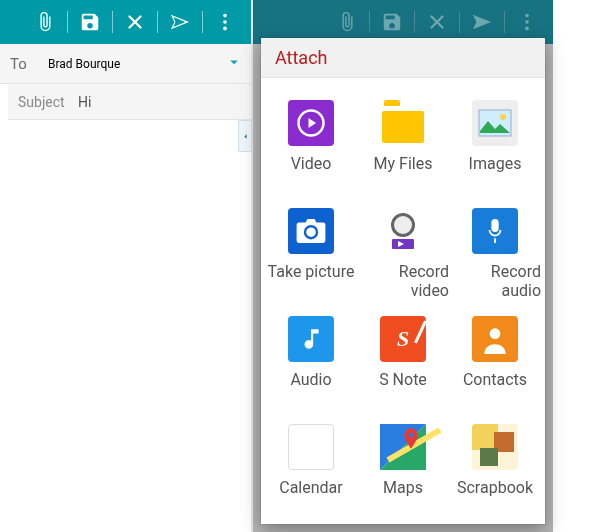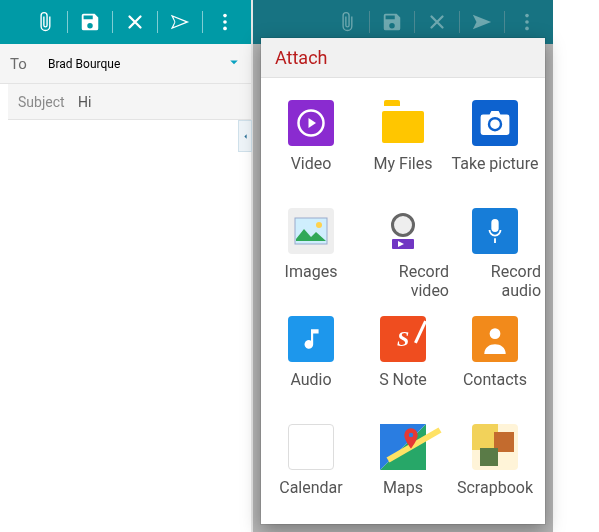--- a/index.html
+++ b/index.html
@@ -288,37 +288,37 @@
 
       <div class="item">
         <div class="ico ic-files">
           <div class="tab"></div>
             <div class="folder"></div>
         </div>
         <div class="lbl">My Files</div>
       </div>
 
       <div class="item">
-        <div class="ico ic-takepic">
-          <svg viewBox="0 0 24 20">
-              <path d="M9 0h6l1.5 3H22a2 2 0 012 2v13a2 2 0 01-2 2H2a2 2 0 01-2-2V5a2 2 0 012-2h5.5L9 0zm3 5a6 6 0 100 12 6 6 0 000-12zm0 2a4 4 0 110 8 4 4 0 010-8z"></path>
-            </svg>
-        </div>
-        <div class="lbl">Take picture</div>
-      </div>
-
-      <div class="item">
         <div class="ico ic-images">
           <svg viewBox="0 0 34 28">
               <rect x="1" y="1" width="32" height="26" fill="#cfeefd" stroke="#9ac" stroke-width="1"></rect>
               <circle cx="25" cy="8" r="3" fill="#ffd24d"></circle>
               <path d="M2 22l8-10 7 8 5-5 10 9H2z" fill="#2fa858"></path>
             </svg>
         </div>
         <div class="lbl">Images</div>
+      </div>
+
+      <div class="item">
+        <div class="ico ic-takepic">
+          <svg viewBox="0 0 24 20">
+              <path d="M9 0h6l1.5 3H22a2 2 0 012 2v13a2 2 0 01-2 2H2a2 2 0 01-2-2V5a2 2 0 012-2h5.5L9 0zm3 5a6 6 0 100 12 6 6 0 000-12zm0 2a4 4 0 110 8 4 4 0 010-8z"></path>
+            </svg>
+        </div>
+        <div class="lbl">Take picture</div>
       </div>
 
       <div class="item">
         <div class="ico ic-recvid">
           <div class="recvid-lens"></div>
             <div class="recvid-slot"></div>
         </div>
         <div class="lbl">Record video</div>
       </div>
 

